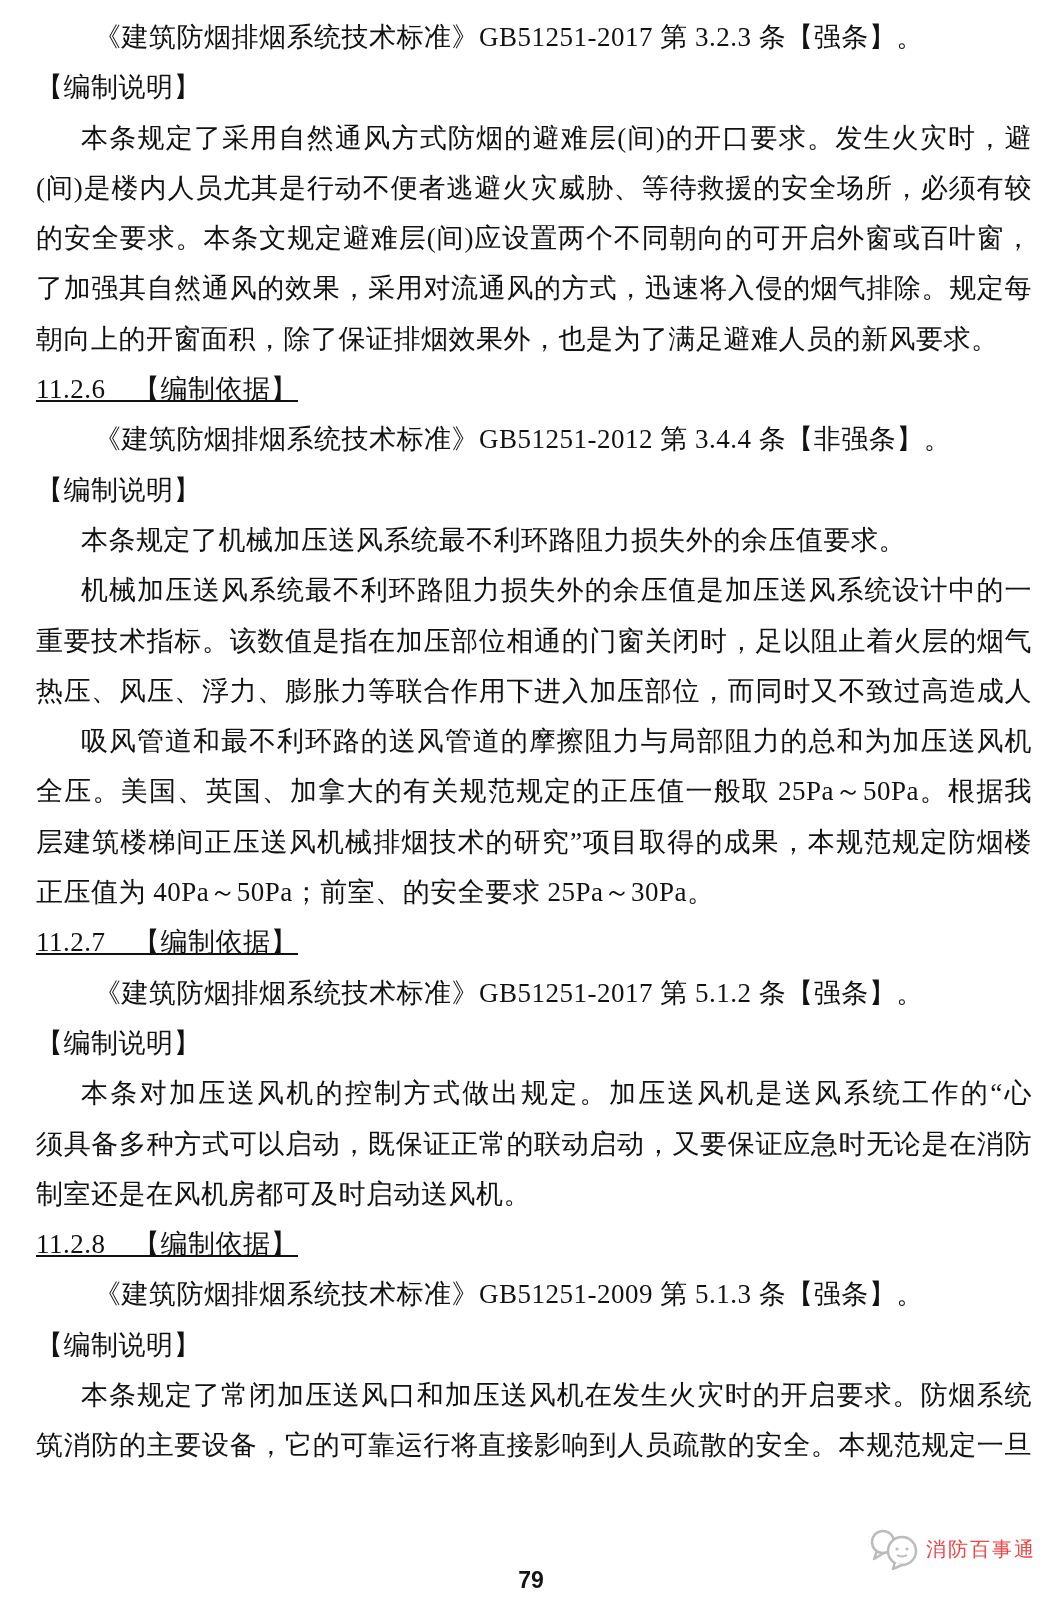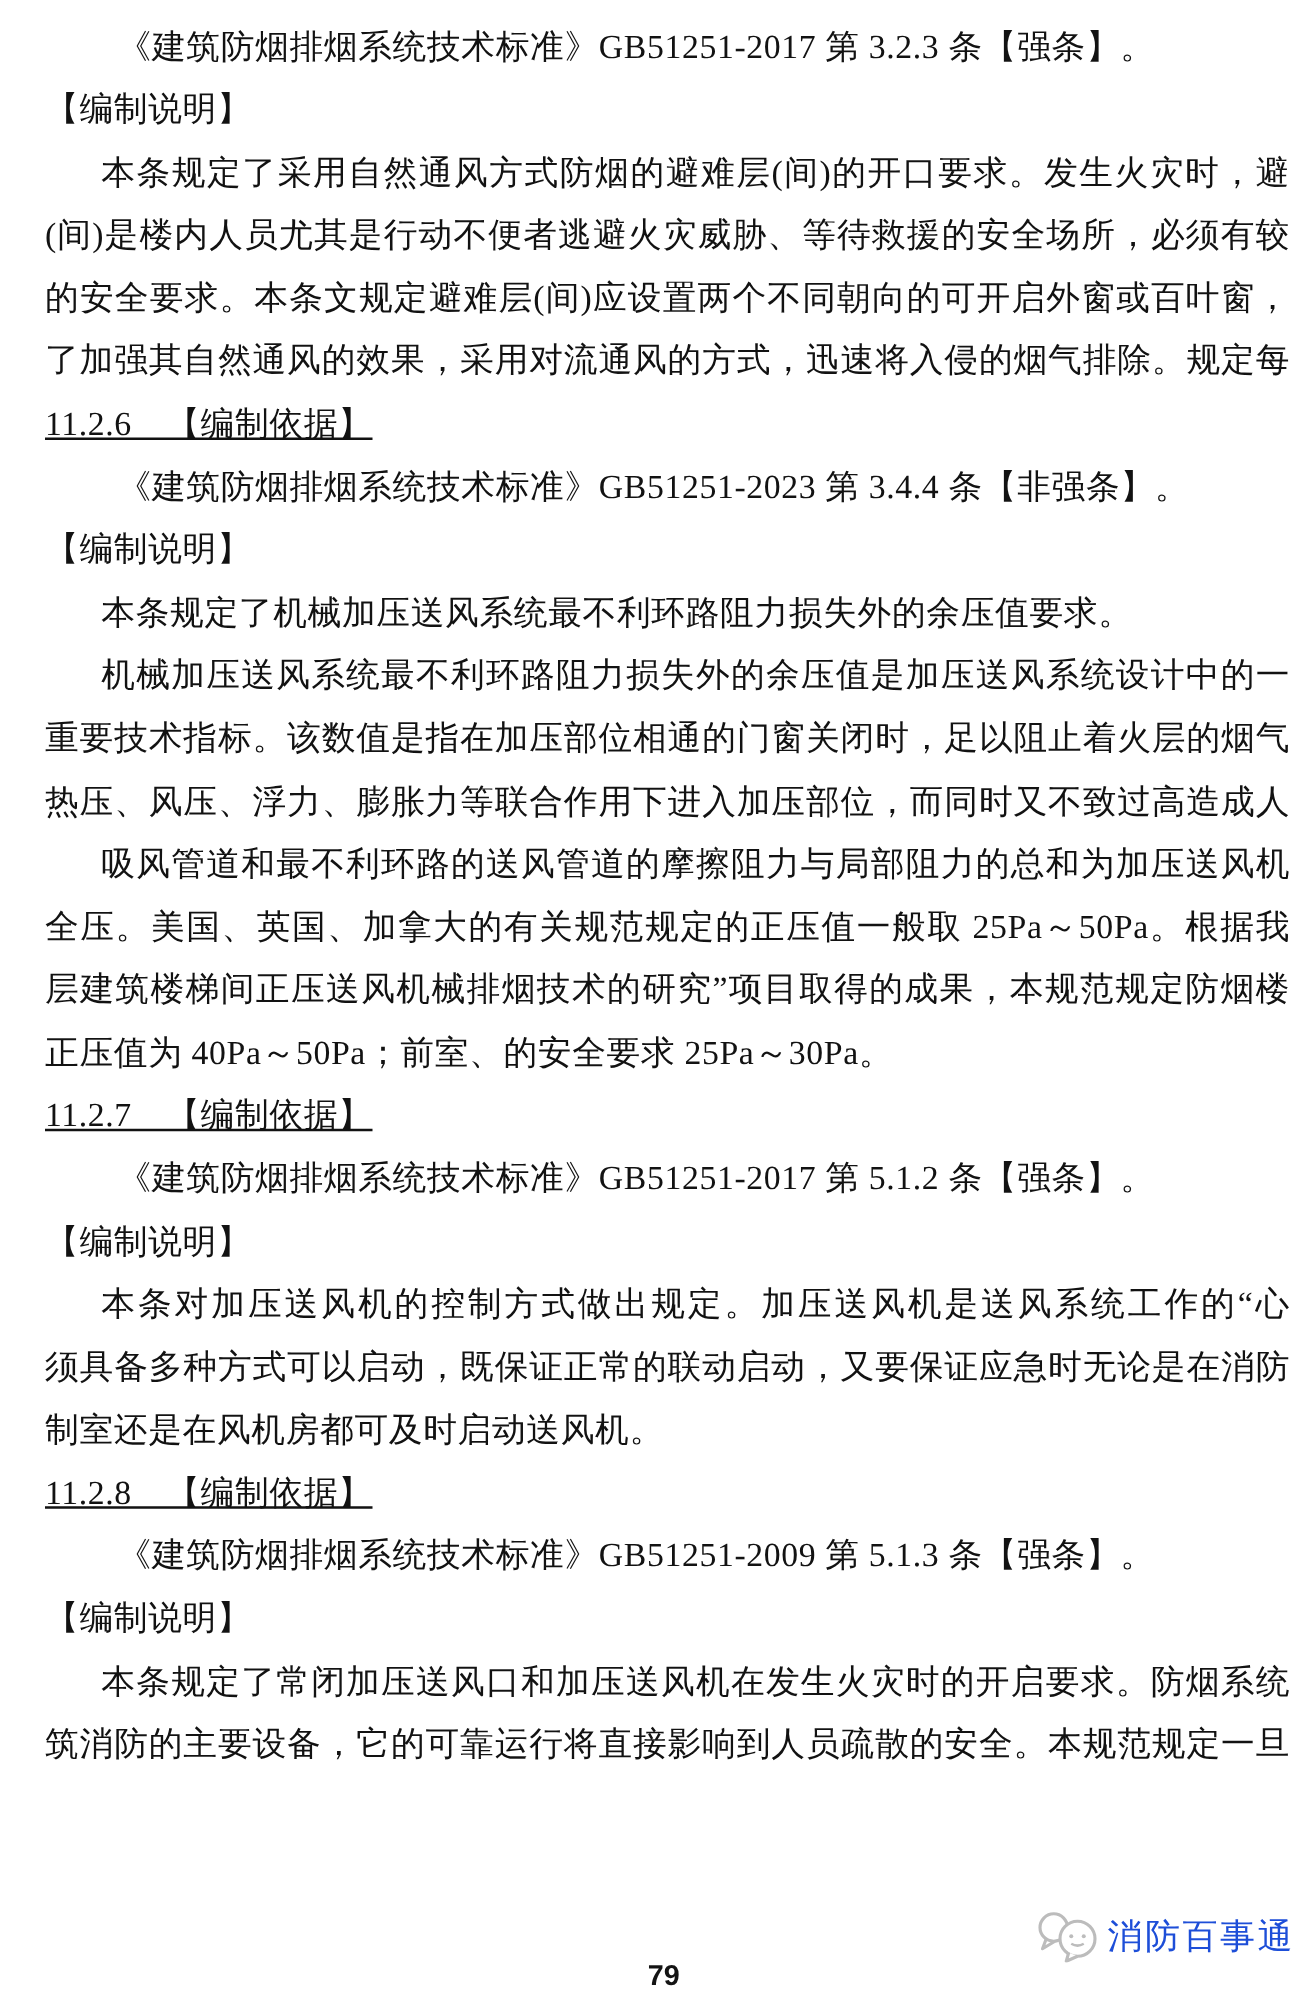--- a/index.html
+++ b/index.html
@@ -37,22 +37,22 @@
   .line.indent  { text-indent: 45px; }
   .line.header  { text-indent: 0; }
   .line.section { text-indent: 0; text-decoration: underline; }
   .watermark {
     position: absolute;
     top: 1528px;
     right: 26px;
     display: flex;
     align-items: center;
     gap: 5px;
-    color: #1d4ed8;
-    font-size: 28px;
+    color: #ef4444;
+    font-size: 20px;
     letter-spacing: 2px;
     user-select: none;
   }
   .watermark svg { display: block; }
   .pageno {
     position: absolute;
     bottom: 6px;
     left: 0;
     width: 100%;
     text-align: center;
@@ -68,22 +68,23 @@
 <div class="page">
 
   <div class="content">
 
   <div class="line quote">《建筑防烟排烟系统技术标准》GB51251-2017 第 3.2.3 条【强条】。</div>
       <div class="line header">【编制说明】</div>
       <div class="line indent fill">本条规定了采用自然通风方式防烟的避难层(间)的开口要求。发生火灾时，避难层</div>
       <div class="line body fill">(间)是楼内人员尤其是行动不便者逃避火灾威胁、等待救援的安全场所，必须有较严格</div>
       <div class="line body fill">的安全要求。本条文规定避难层(间)应设置两个不同朝向的可开启外窗或百叶窗，是为</div>
       <div class="line body fill">了加强其自然通风的效果，采用对流通风的方式，迅速将入侵的烟气排除。规定每个</div>
+      <div class="line body">朝向上的开窗面积，除了保证排烟效果外，也是为了满足避难人员的新风要求。</div>
       <div class="line section">11.2.6　【编制依据】</div>
-      <div class="line quote">《建筑防烟排烟系统技术标准》GB51251-2023 第 3.4.4 条【非强条】。</div>
+      <div class="line quote">《建筑防烟排烟系统技术标准》GB51251-2012 第 3.4.4 条【非强条】。</div>
       <div class="line header">【编制说明】</div>
       <div class="line indent">本条规定了机械加压送风系统最不利环路阻力损失外的余压值要求。</div>
       <div class="line indent fill">机械加压送风系统最不利环路阻力损失外的余压值是加压送风系统设计中的一个</div>
       <div class="line body fill">重要技术指标。该数值是指在加压部位相通的门窗关闭时，足以阻止着火层的烟气在</div>
       <div class="line body fill">热压、风压、浮力、膨胀力等联合作用下进入加压部位，而同时又不致过高造成人们</div>
       <div class="line indent fill">吸风管道和最不利环路的送风管道的摩擦阻力与局部阻力的总和为加压送风机的</div>
       <div class="line body fill">全压。美国、英国、加拿大的有关规范规定的正压值一般取 25Pa～50Pa。根据我国“高</div>
       <div class="line body fill">层建筑楼梯间正压送风机械排烟技术的研究”项目取得的成果，本规范规定防烟楼梯间</div>
       <div class="line body">正压值为 40Pa～50Pa；前室、的安全要求 25Pa～30Pa。</div>
       <div class="line section">11.2.7　【编制依据】</div>

